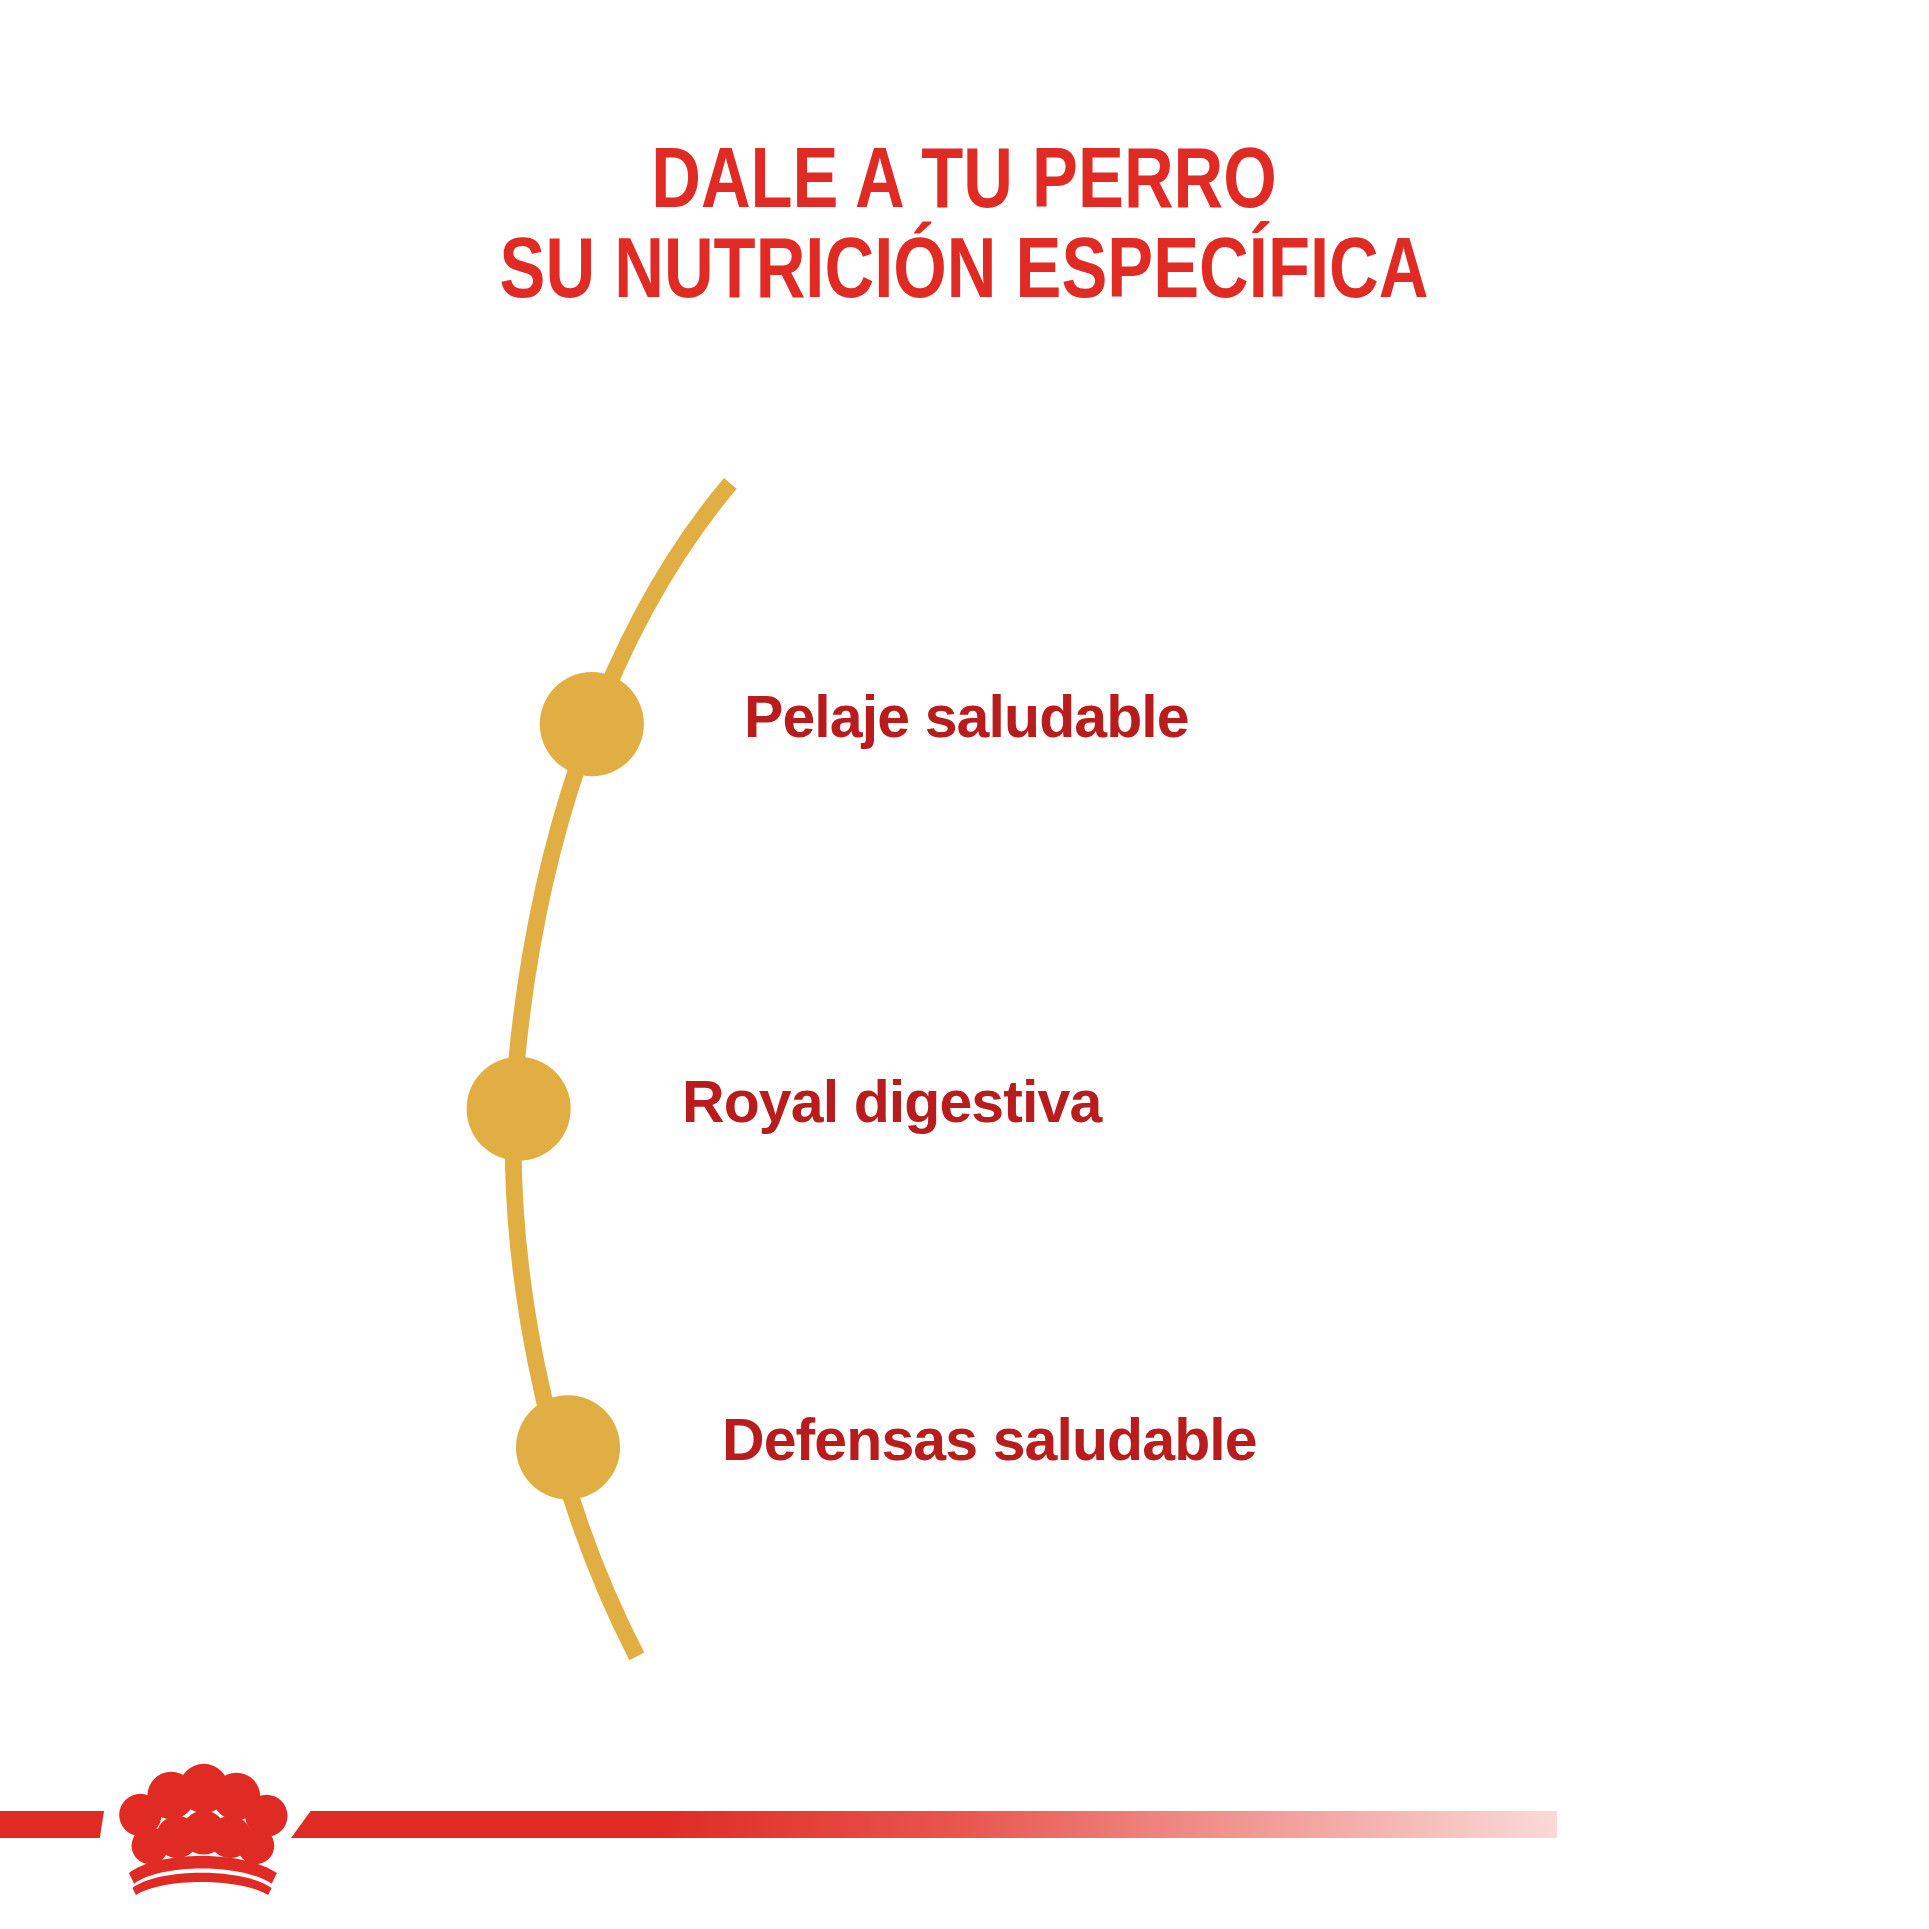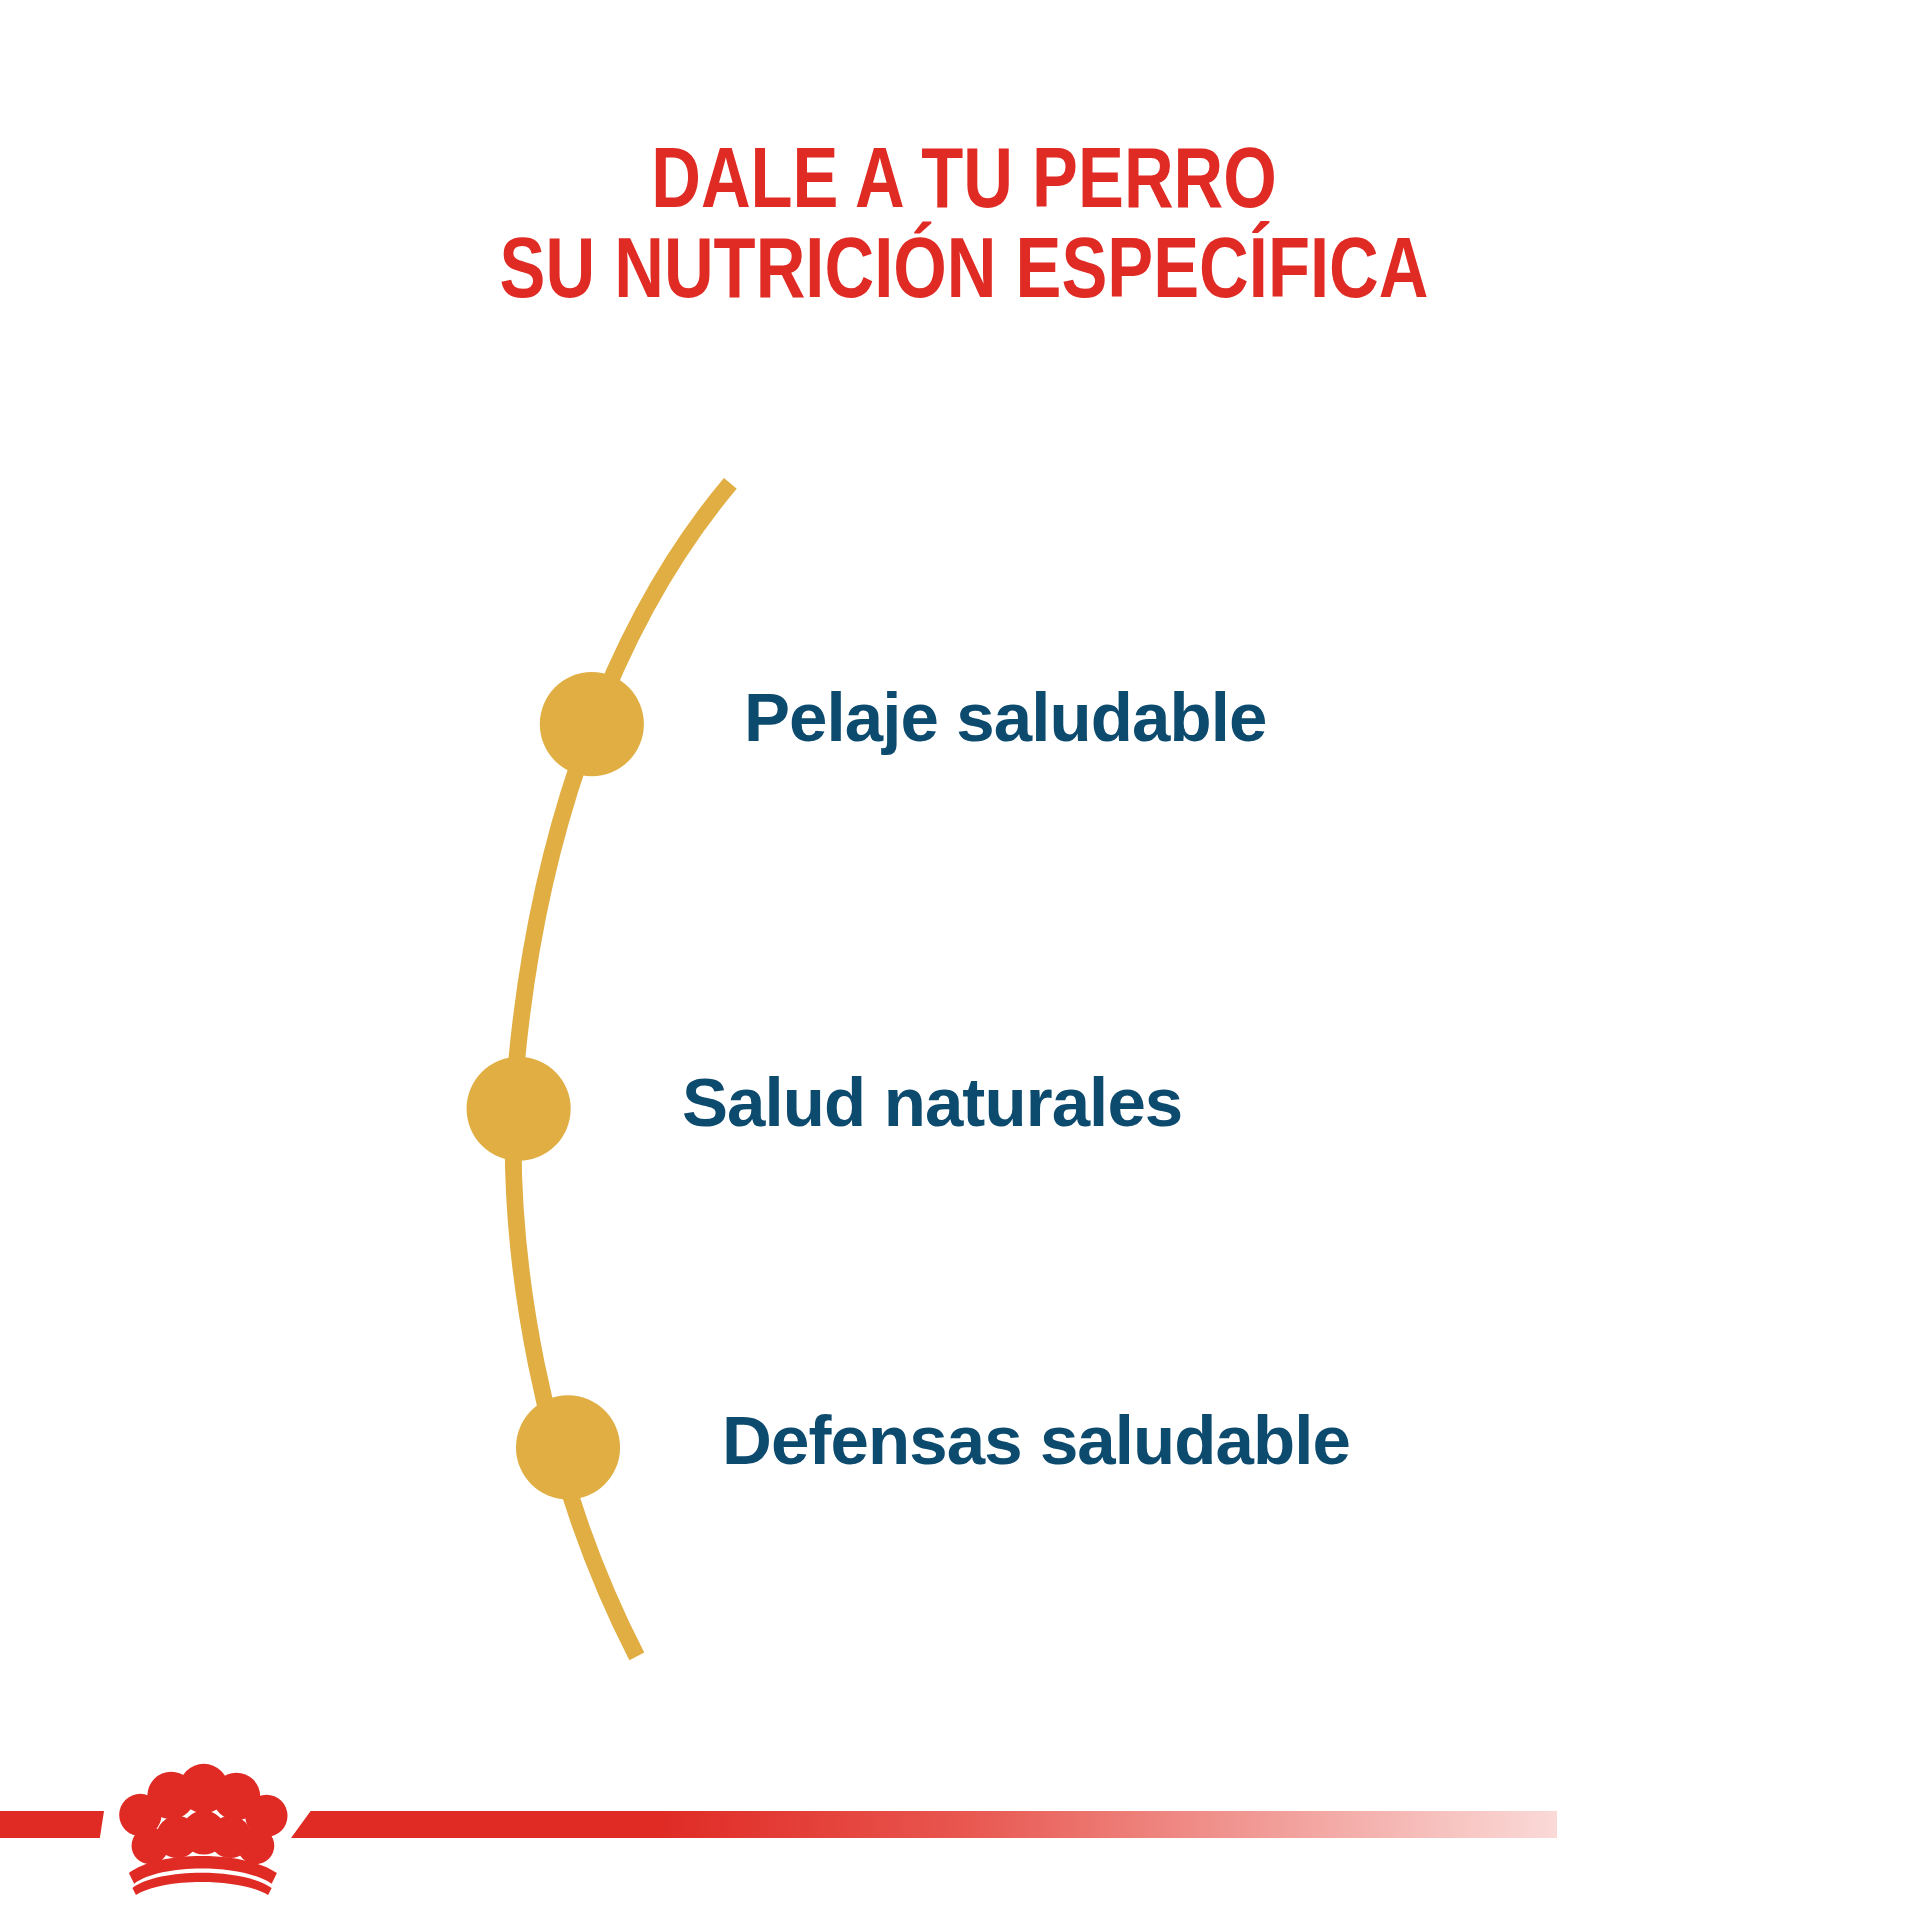--- a/index.html
+++ b/index.html
@@ -47,24 +47,24 @@
     left: 0;
     top: 0;
     width: 1929px;
     height: 1929px;
     pointer-events: none;
   }
 
   
   .benefit-label {
     position: absolute;
-    color: #0c4a6e;
+    color: #b91c1c;
     font-family: "Liberation Sans", "DejaVu Sans", sans-serif;
     font-weight: 700;
-    font-size: 69px;
+    font-size: 59px;
     line-height: 79px;
     letter-spacing: -0.9px;
     white-space: nowrap;
   }
   #label-0 { left: 744px;  top: 678px; }
   #label-1 { left: 682px;  top: 1063px; }
   #label-2 { left: 722px;  top: 1401px; }
 
   
   #footer {
@@ -124,21 +124,21 @@
              C 700 700, 612 930, 586 1200
              C 566 1420, 620 1680, 722 1878" fill="none" stroke="#e0ae42" stroke-width="19" stroke-linecap="butt"></path>
 
     <circle cx="671" cy="821" r="59" fill="#e0ae42"></circle>
     <circle cx="588" cy="1257" r="59" fill="#e0ae42"></circle>
     <circle cx="644" cy="1641" r="59" fill="#e0ae42"></circle>
   </svg>
 
   <div class="benefit-label" id="label-0">Pelaje saludable</div>
 
-  <div class="benefit-label" id="label-1">Salud naturales</div>
+  <div class="benefit-label" id="label-1">Royal digestiva</div>
 
   <div class="benefit-label" id="label-2">Defensas saludable</div>
 
   <div id="footer">
 
     <div class="bar-left"></div>
     <div class="bar-right"></div>
 
     <svg id="crown" width="189" height="141" viewBox="0 0 214 160" xmlns="http://www.w3.org/2000/svg">
       <g fill="#e02b25">

